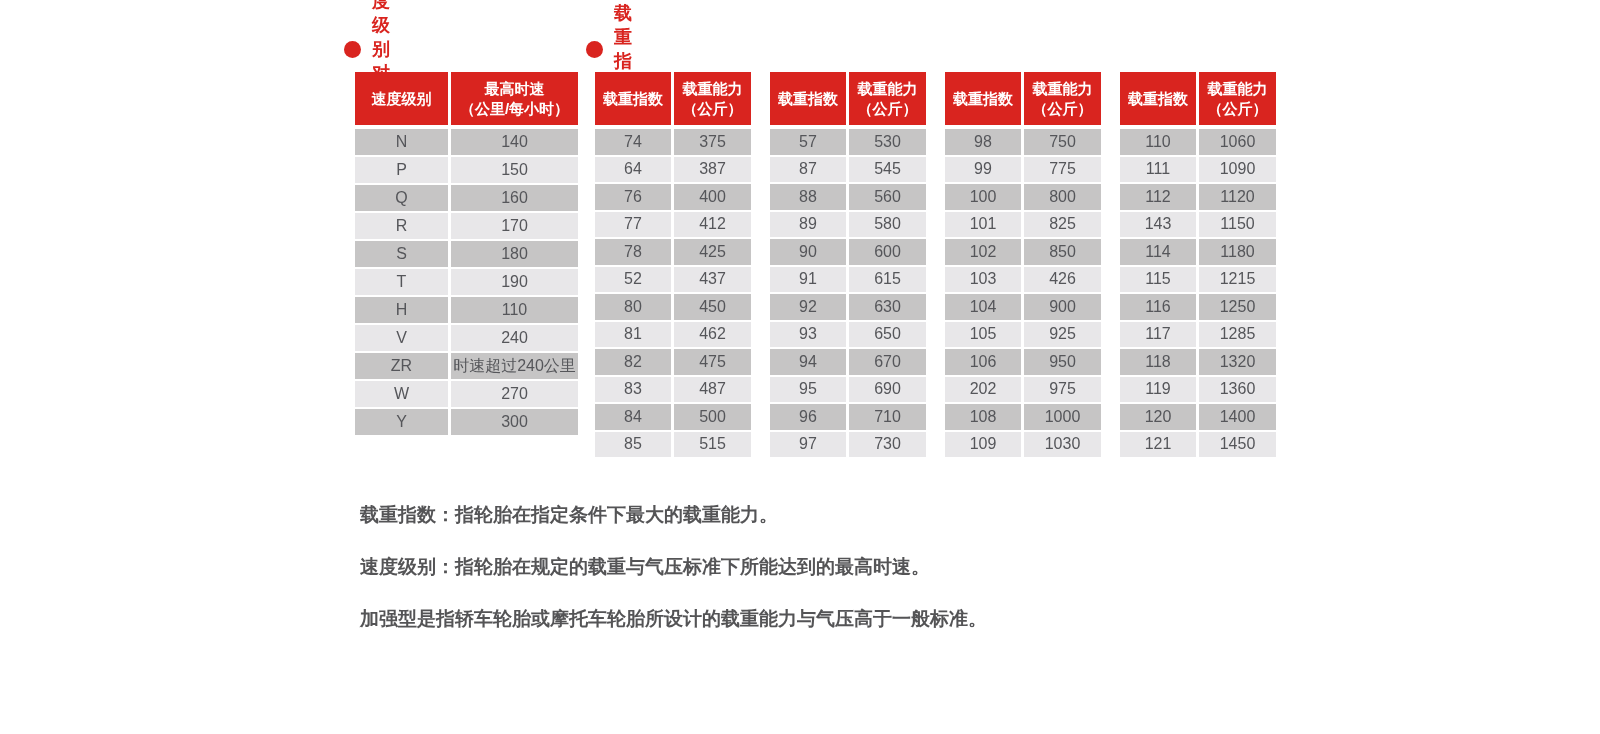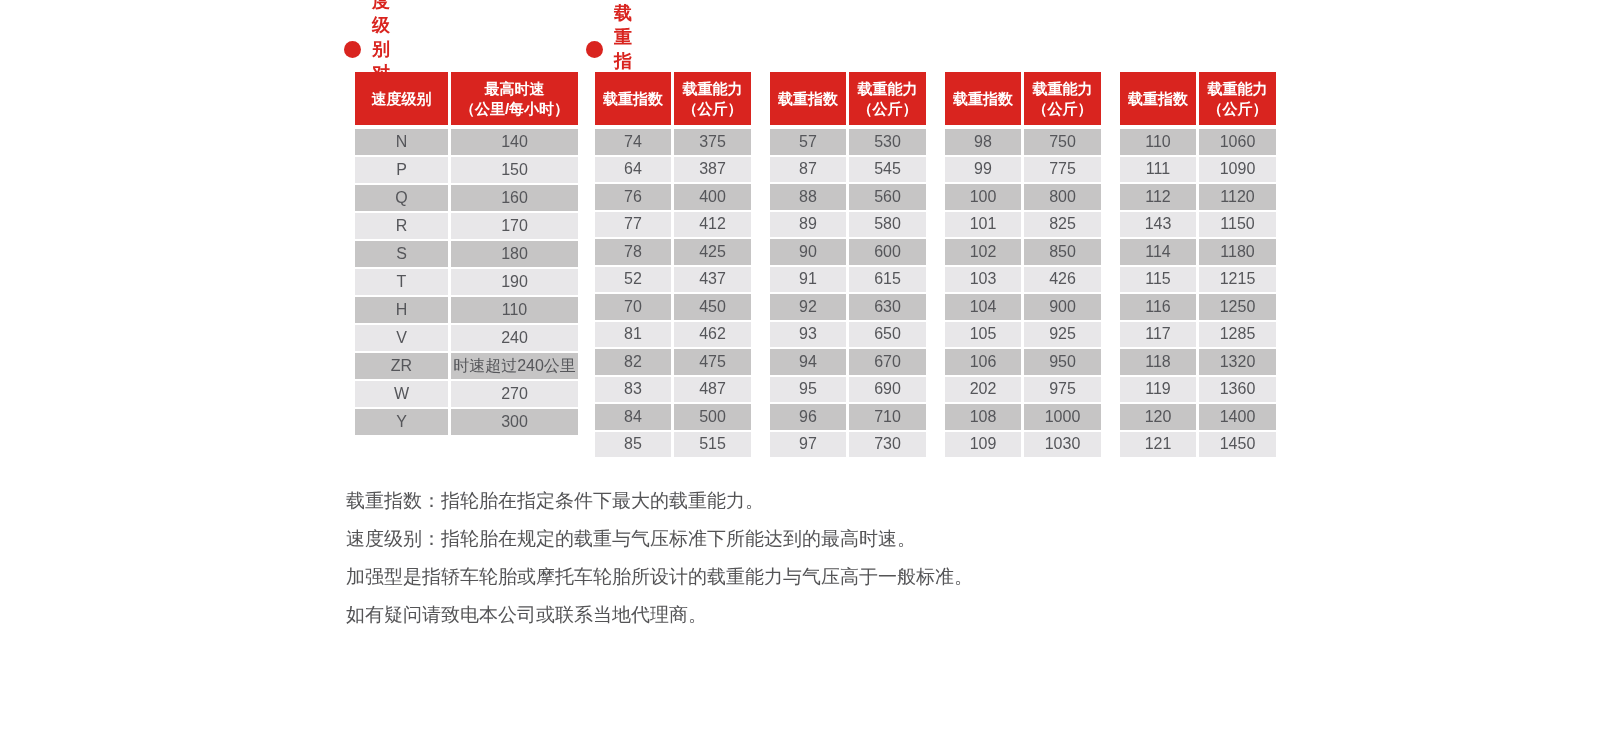--- a/index.html
+++ b/index.html
@@ -51,21 +51,21 @@
   .load-section .table-title{left:4px;}
   .load-groups{position:absolute;left:0;top:72px;display:flex;gap:6px;}
   .load-table{width:156px;}
   .load-table td{height:27.5px;}
 
   
   .notes{
     position:absolute;left:342px;top:480px;width:1100px;
     color:var(--note-text);font-size:19px;line-height:34px;
   }
-  .notes p{margin:4px;}
+  .notes p{margin:18px;font-weight:bold;}
 </style>
 </head>
 <body style="--red: #d9241f; --row-dark: #c6c5c5; --row-light: #e8e7e9; --cell-text: #55565a; --note-text: #545456;">
 
 <div class="canvas">
 
   <section class="speed-section">
     <div class="table-title">
       <span class="dot"></span>
       <span>速度级别对照表</span>
@@ -173,21 +173,21 @@
             </tr>
             <tr class="dark">
               <td>78</td>
               <td>425</td>
             </tr>
             <tr class="light">
               <td>52</td>
               <td>437</td>
             </tr>
             <tr class="dark">
-              <td>70</td>
+              <td>80</td>
               <td>450</td>
             </tr>
             <tr class="light">
               <td>81</td>
               <td>462</td>
             </tr>
             <tr class="dark">
               <td>82</td>
               <td>475</td>
             </tr>
@@ -404,16 +404,15 @@
           </tbody>
       </table>
 
     </div>
   </section>
 
   <div class="notes">
       <p>载重指数：指轮胎在指定条件下最大的载重能力。</p>
       <p>速度级别：指轮胎在规定的载重与气压标准下所能达到的最高时速。</p>
       <p>加强型是指轿车轮胎或摩托车轮胎所设计的载重能力与气压高于一般标准。</p>
-      <p>如有疑问请致电本公司或联系当地代理商。</p>
     </div>
 
 </div>
 
 </body></html>

